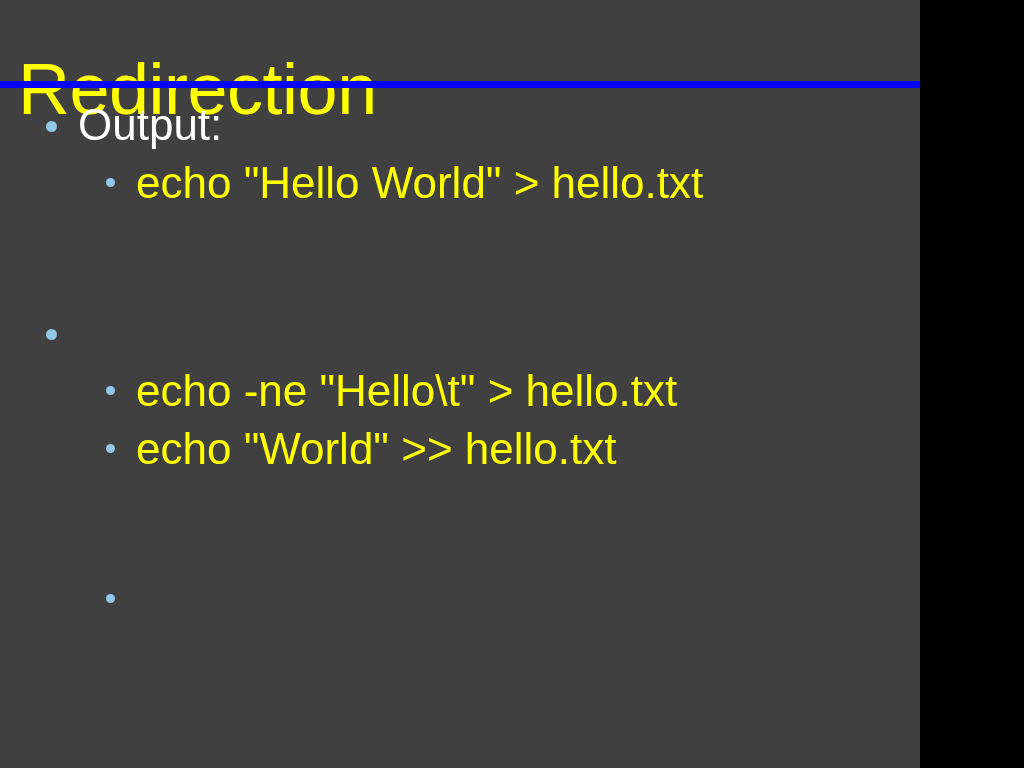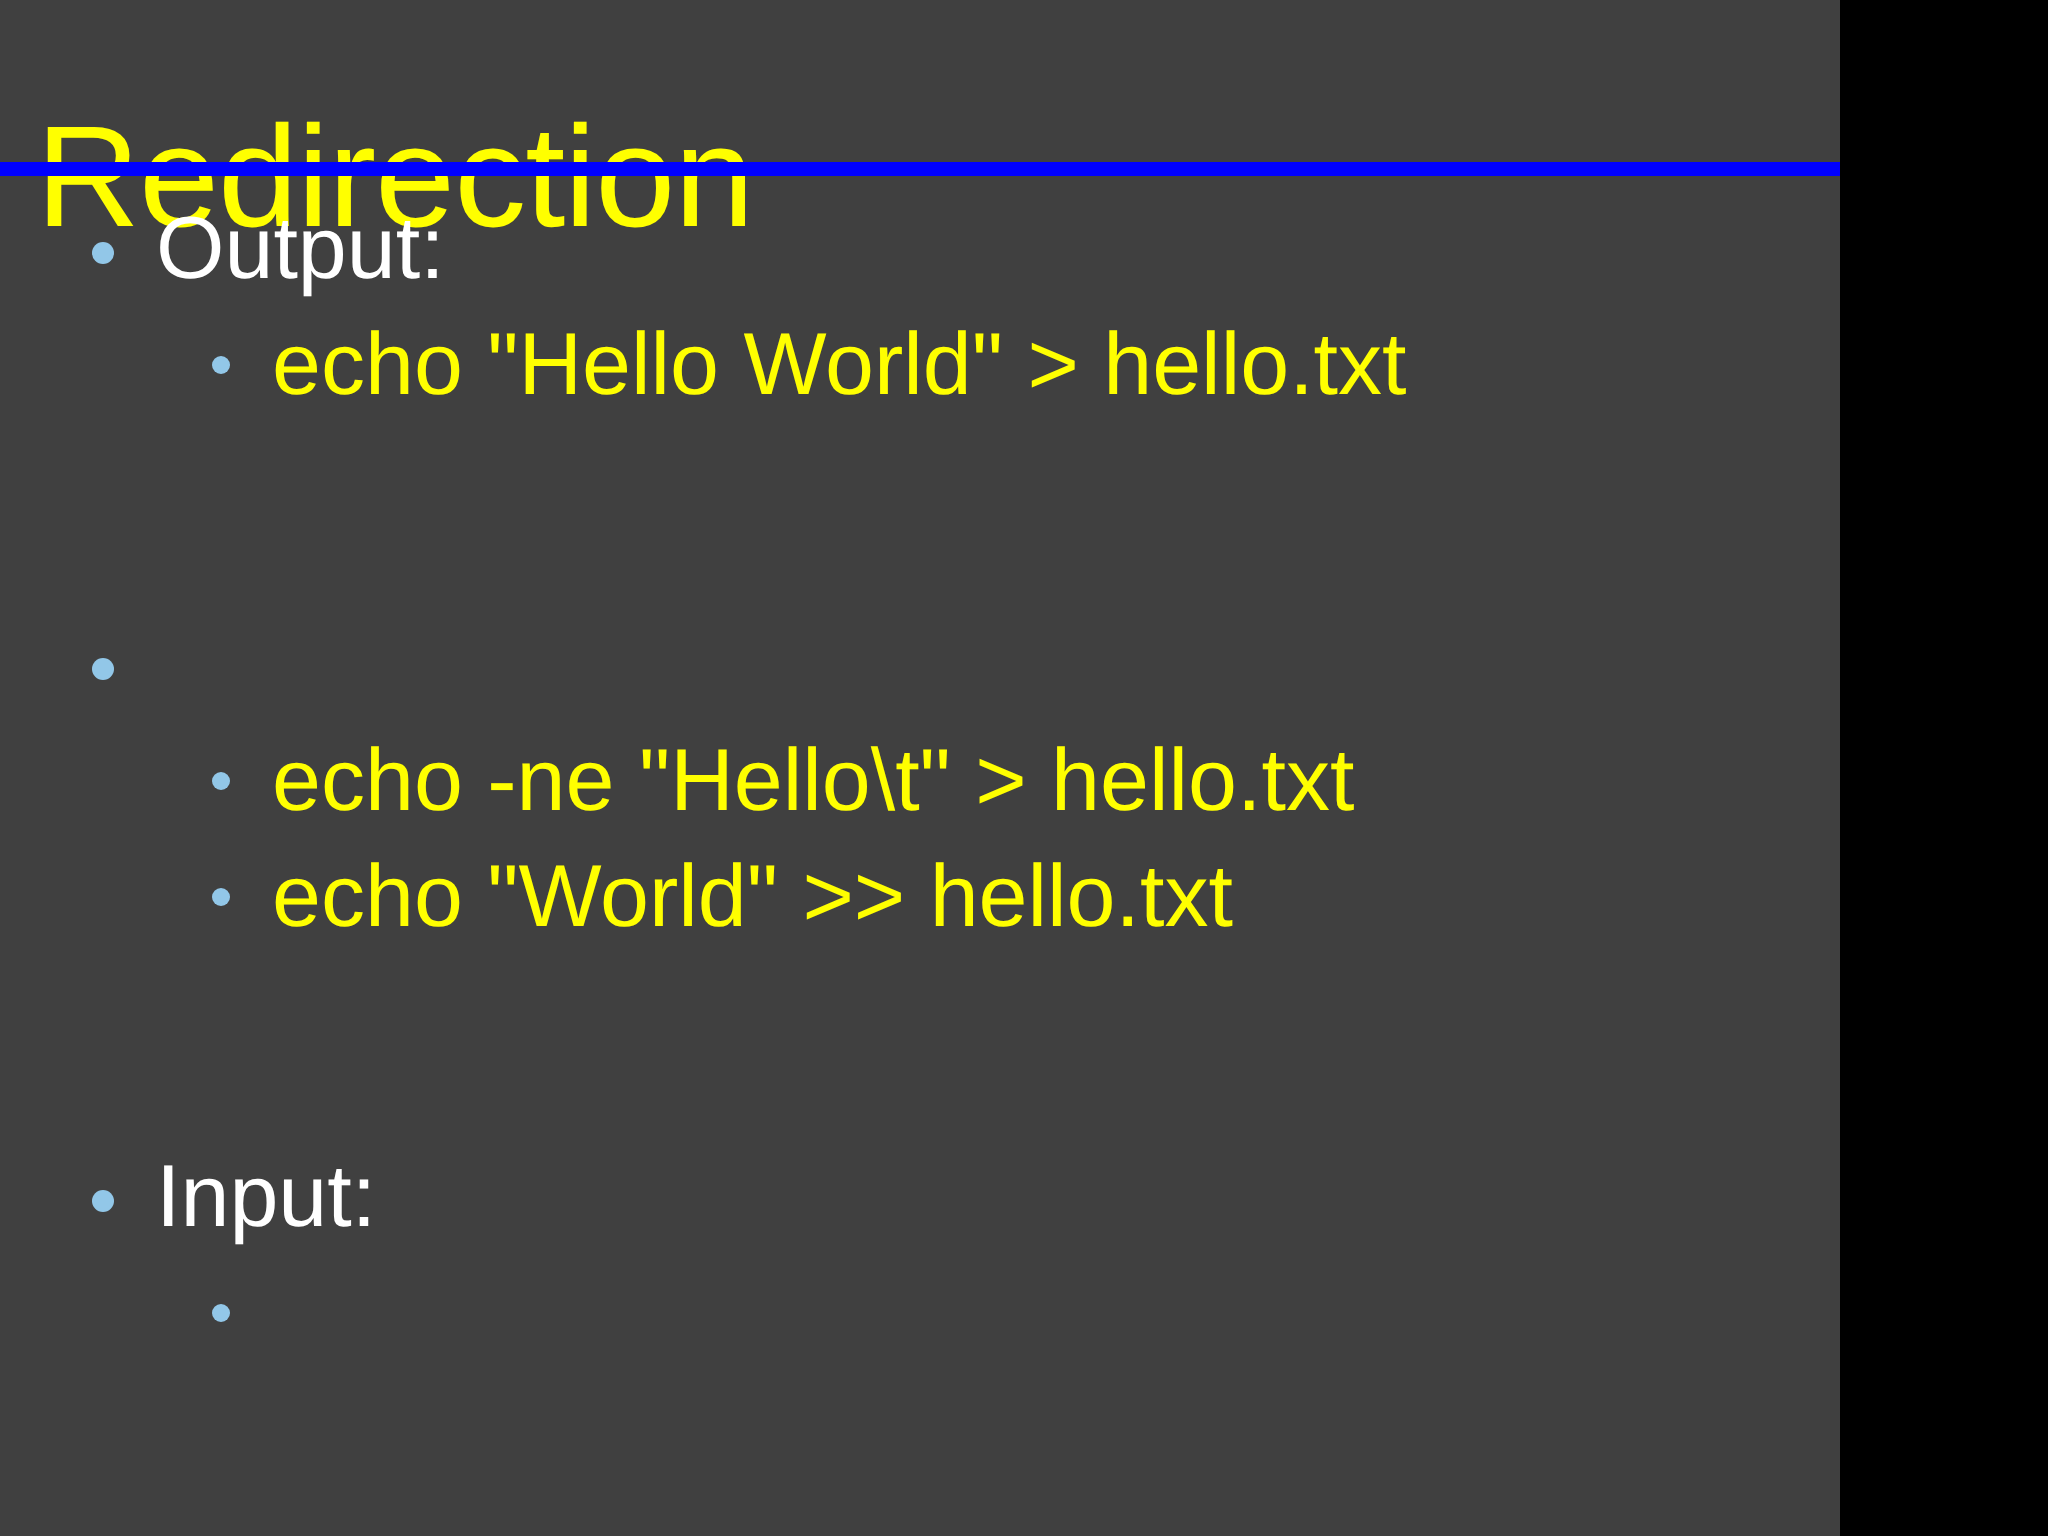--- a/index.html
+++ b/index.html
@@ -136,22 +136,18 @@
       <span class="text">echo  -ne  "Hello\t"  &gt;  hello.txt</span>
     </div>
     <div class="bullet-row lvl2">
       <span class="marker"></span>
       <span class="text">echo  "World"  &gt;&gt;  hello.txt</span>
     </div>
 
     <div class="spacer"></div>
     <div class="spacer-sm"></div>
 
-    <div class="bullet-row lvl1">
-      <span class="marker"></span>
-      <span class="text">Input:</span>
-    </div>
     <div class="bullet-row lvl2">
       <span class="marker"></span>
     </div>
 
   </div>
 </div>
 
 </body></html>

